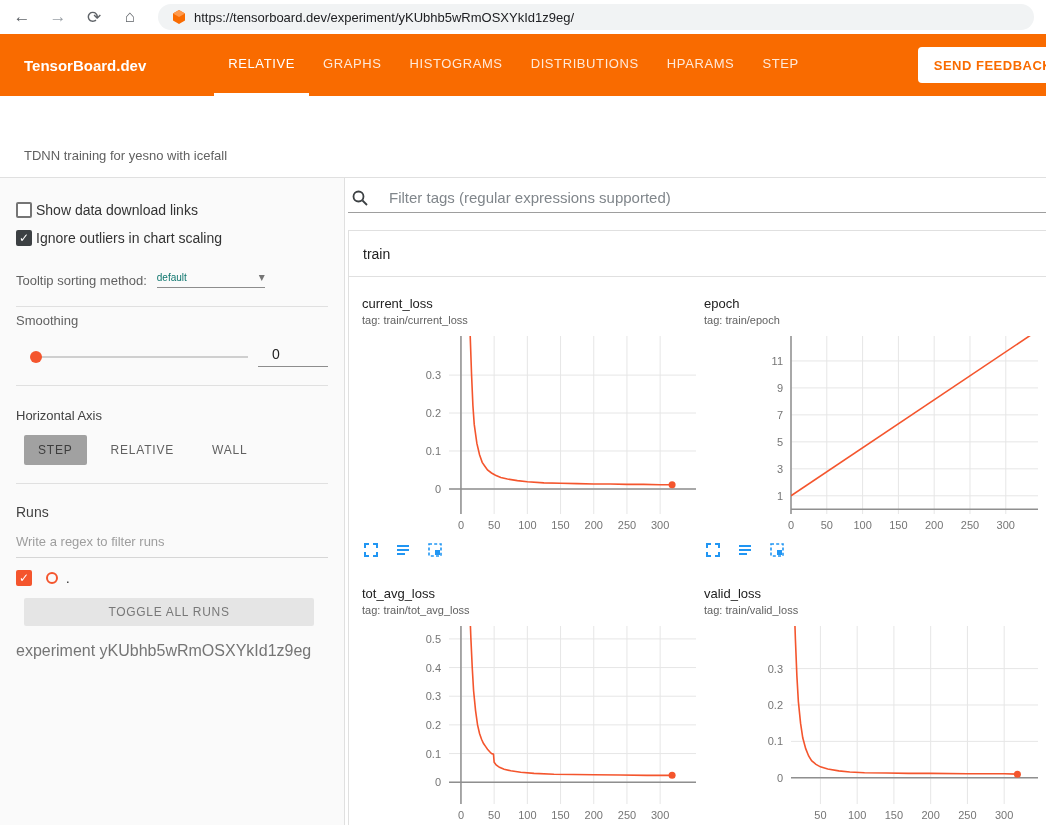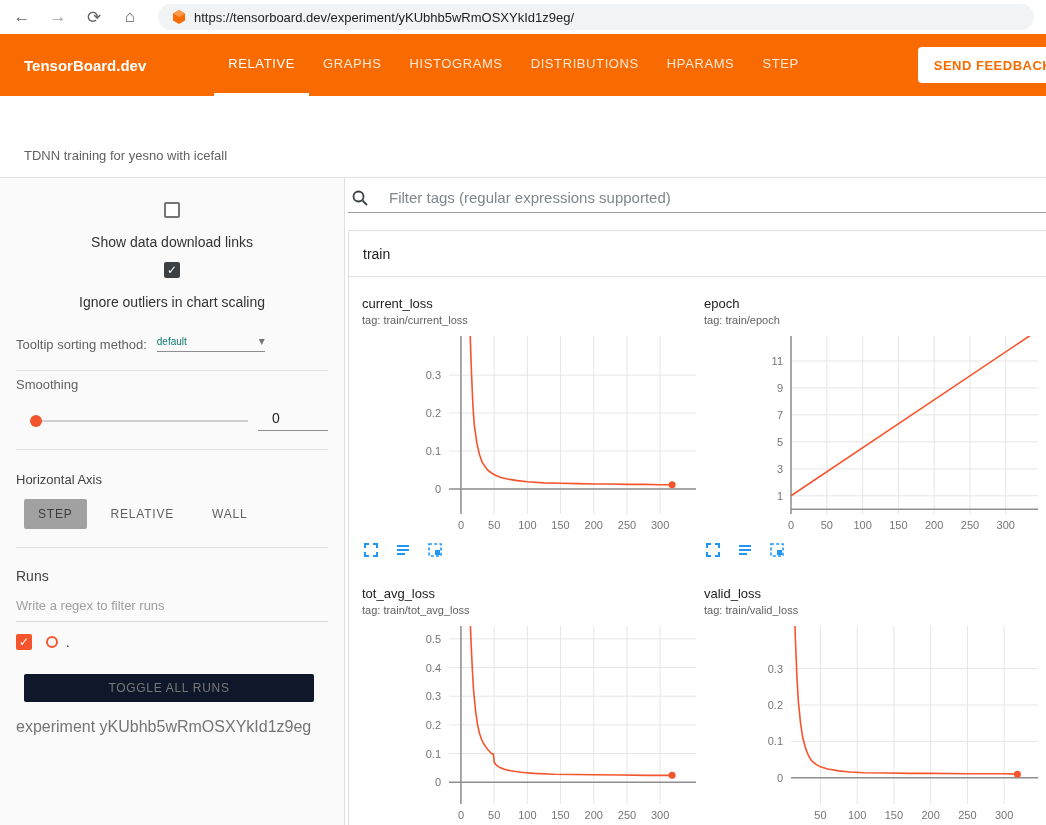--- a/index.html
+++ b/index.html
@@ -25,21 +25,21 @@
   
   .subheader { height:82px; background:#fff; border-bottom:1px solid #e0e0e0; padding:52px 0 0 24px; }
   .exp-title { font-size:13px; color:#616161; line-height:16px; }
 
   
   .content { display:flex; height:648px; }
   .sidebar { width:345px; min-width:345px; background:#fafafa; border-right:1px solid #e0e0e0; padding:16px; overflow:hidden; }
   .main { flex:1; background:#fff; padding-left:3px; overflow:hidden; }
 
   
-  .check-row { display:flex; align-items:center; gap:16px; margin-top:8px;flex-direction:column; }
+  .check-row { display:flex; align-items:center; gap:4px; margin-top:8px; }
   .check-row + .check-row { margin-top:12px; }
   .checkbox { width:16px; height:16px; border:2px solid #757575; border-radius:2px; background:#fff; flex:none; cursor:pointer; display:flex; align-items:center; justify-content:center; }
   .checkbox.checked-dark { background:#3c4043; border-color:#3c4043; }
   .checkbox.checked-orange { background:#f4552d; border-color:#f4552d; }
   .checkbox .tick { color:#fff; font-size:12px; font-weight:700; line-height:1; }
   .check-label { font-size:14px; color:#333; }
 
   .tooltip-row { display:flex; align-items:flex-end; gap:10px; margin-top:24px; }
   .side-label { font-size:13px; color:#616161; }
   .select-box { display:flex; align-items:center; justify-content:space-between; width:108px; border-bottom:1px solid #8d8d8d; padding-bottom:3px; cursor:pointer; }
@@ -57,21 +57,21 @@
   .haxis-label { margin-top:22px; color:#424242; }
   .axis-btn-row { display:flex; gap:10px; margin:12px 0 0 8px; }
   .axis-btn { border:none; background:transparent; font-size:12px; letter-spacing:.8px; color:#616161; padding:8px 14px; border-radius:2px; cursor:pointer; font-family:inherit; }
   .axis-btn.selected { background:#a1a1a1; color:#3d3d3d; }
 
   .runs-label { margin-top:20px; font-size:14px; color:#424242; }
   .runs-filter { margin-top:14px; font-size:13px; color:#9e9e9e; border-bottom:1px solid #d6d6d6; padding-bottom:8px; cursor:text; }
   .run-row { display:flex; align-items:center; margin-top:12px; }
   .run-swatch { width:12px; height:12px; border:2px solid #f4552d; border-radius:50%; margin-left:14px; flex:none; }
   .run-name { font-size:13px; color:#212121; margin-left:8px; }
-  .toggle-all-btn { display:block; margin:24px 0 0 8px; width:290px; height:28px; background:#0f172a; border:none; border-radius:2px; font-size:12px; letter-spacing:.7px; color:#787878; cursor:pointer; font-family:inherit; }
+  .toggle-all-btn { display:block; margin:12px 0 0 8px; width:290px; height:28px; background:#e5e5e5; border:none; border-radius:2px; font-size:12px; letter-spacing:.7px; color:#787878; cursor:pointer; font-family:inherit; }
   .exp-footer { margin-top:16px; font-size:16px; color:#757575; }
 
   
   .filter-row { display:flex; align-items:flex-start; gap:20px; padding:11px 0 6px 3px; border-bottom:1px solid #9e9e9e; height:35px; }
   .filter-text { font-size:15px; color:#80868b; }
 
   .card { margin-top:17px; width:705px; background:#fff; border:1px solid #e0e0e0; }
   .card-header { padding:15px 14px 14px 14px; border-bottom:1px solid #e0e0e0; font-size:14px; color:#212121; cursor:pointer; }
   .card-body { padding:0 0 40px 13px; }
   .charts-row { display:flex; gap:5px; }

